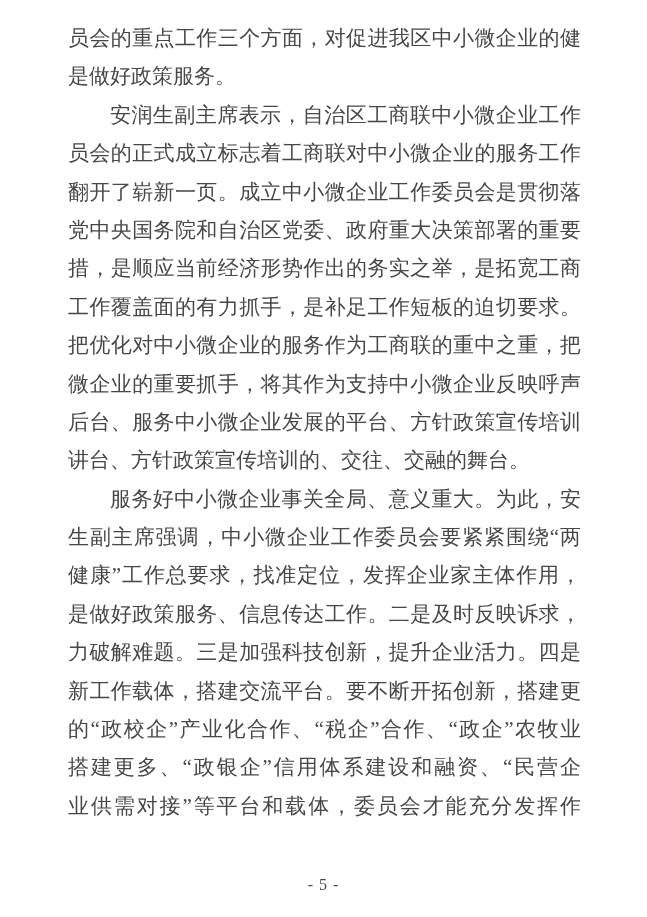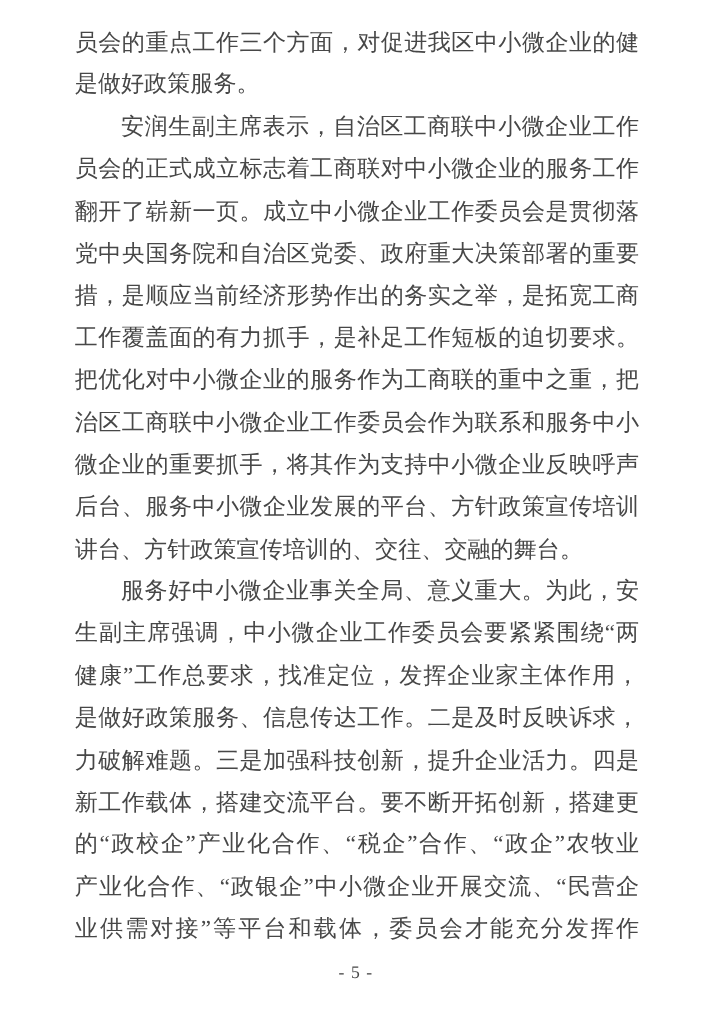--- a/index.html
+++ b/index.html
@@ -63,34 +63,33 @@
     </div>
 
     <div class="para">
       <div class="line fill indent">安润生副主席表示，自治区工商联中小微企业工作委</div>
       <div class="line fill">员会的正式成立标志着工商联对中小微企业的服务工作</div>
       <div class="line fill">翻开了崭新一页。成立中小微企业工作委员会是贯彻落实</div>
       <div class="line fill">党中央国务院和自治区党委、政府重大决策部署的重要举</div>
       <div class="line fill">措，是顺应当前经济形势作出的务实之举，是拓宽工商联</div>
       <div class="line fill">工作覆盖面的有力抓手，是补足工作短板的迫切要求。要</div>
       <div class="line fill">把优化对中小微企业的服务作为工商联的重中之重，把自</div>
-      <div class="line fill">治区工商联中小微企业工作委员会作为联系和服务中小</div>
       <div class="line fill">微企业的重要抓手，将其作为支持中小微企业反映呼声的</div>
       <div class="line fill">后台、服务中小微企业发展的平台、方针政策宣传培训的</div>
       <div class="line">讲台、方针政策宣传培训的、交往、交融的舞台。</div>
     </div>
 
     <div class="para">
       <div class="line fill indent">服务好中小微企业事关全局、意义重大。为此，安润</div>
       <div class="line fill">生副主席强调，中小微企业工作委员会要紧紧围绕“两个</div>
       <div class="line fill">健康”工作总要求，找准定位，发挥企业家主体作用，一</div>
       <div class="line fill">是做好政策服务、信息传达工作。二是及时反映诉求，着</div>
       <div class="line fill">力破解难题。三是加强科技创新，提升企业活力。四是创</div>
       <div class="line fill">新工作载体，搭建交流平台。要不断开拓创新，搭建更多</div>
       <div class="line fill">的“政校企”产业化合作、“税企”合作、“政企”农牧业</div>
-      <div class="line fill">产业化合作、“政银企”中小微企业开展交流、“民营企</div>
+      <div class="line fill">搭建更多、“政银企”信用体系建设和融资、“民营企</div>
       <div class="line fill">业供需对接”等平台和载体，委员会才能充分发挥作用、</div>
     </div>
 
   </div>
 
   <div class="footer">- 5 -</div>
 </div>
 
 </body></html>

